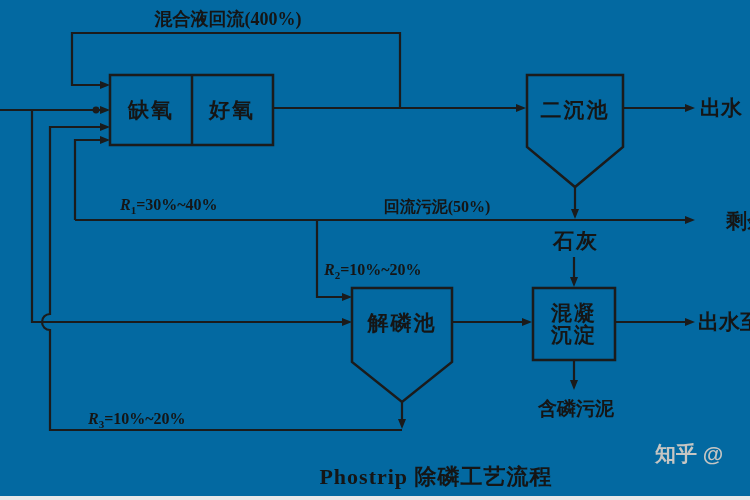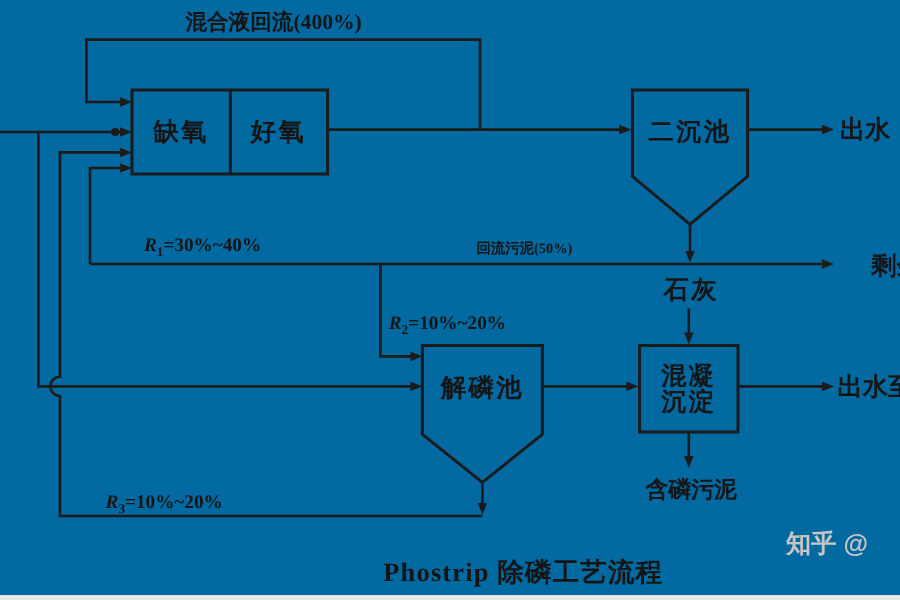--- a/index.html
+++ b/index.html
@@ -89,21 +89,21 @@
   <div class="lbl center boxlabel" style="left:151px;top:110px;font-size:21px;">缺氧</div>
 
   <div class="lbl center boxlabel" style="left:232px;top:110px;font-size:21px;">好氧</div>
 
   <div class="lbl center boxlabel" style="left:575px;top:110px;font-size:21px;">二沉池</div>
 
   <div class="lbl vcenter" style="left:700px;top:108px;font-size:21px;">出水</div>
 
   <div class="lbl rlabel" style="left:120px;top:197px;"><span class="rvar">R</span><sub>1</sub><span>=30%~40%</span></div>
 
-  <div class="lbl center" style="left:437px;top:207px;font-size:12px;">回流污泥(50%)</div>
+  <div class="lbl center" style="left:437px;top:207px;font-size:16px;">回流污泥(50%)</div>
 
   <div class="lbl vcenter" style="left:702px;top:221px;font-size:21px;margin-left:24px;">剩余</div>
 
   <div class="lbl center boxlabel" style="left:576px;top:241px;font-size:21px;">石灰</div>
 
   <div class="lbl rlabel" style="left:324px;top:262px;"><span class="rvar">R</span><sub>2</sub><span>=10%~20%</span></div>
 
 
   <div class="lbl center boxlabel" style="left:574px;top:324px;font-size:21px;text-align:center;"><span>混凝</span><br><span>沉淀</span></div>
 

